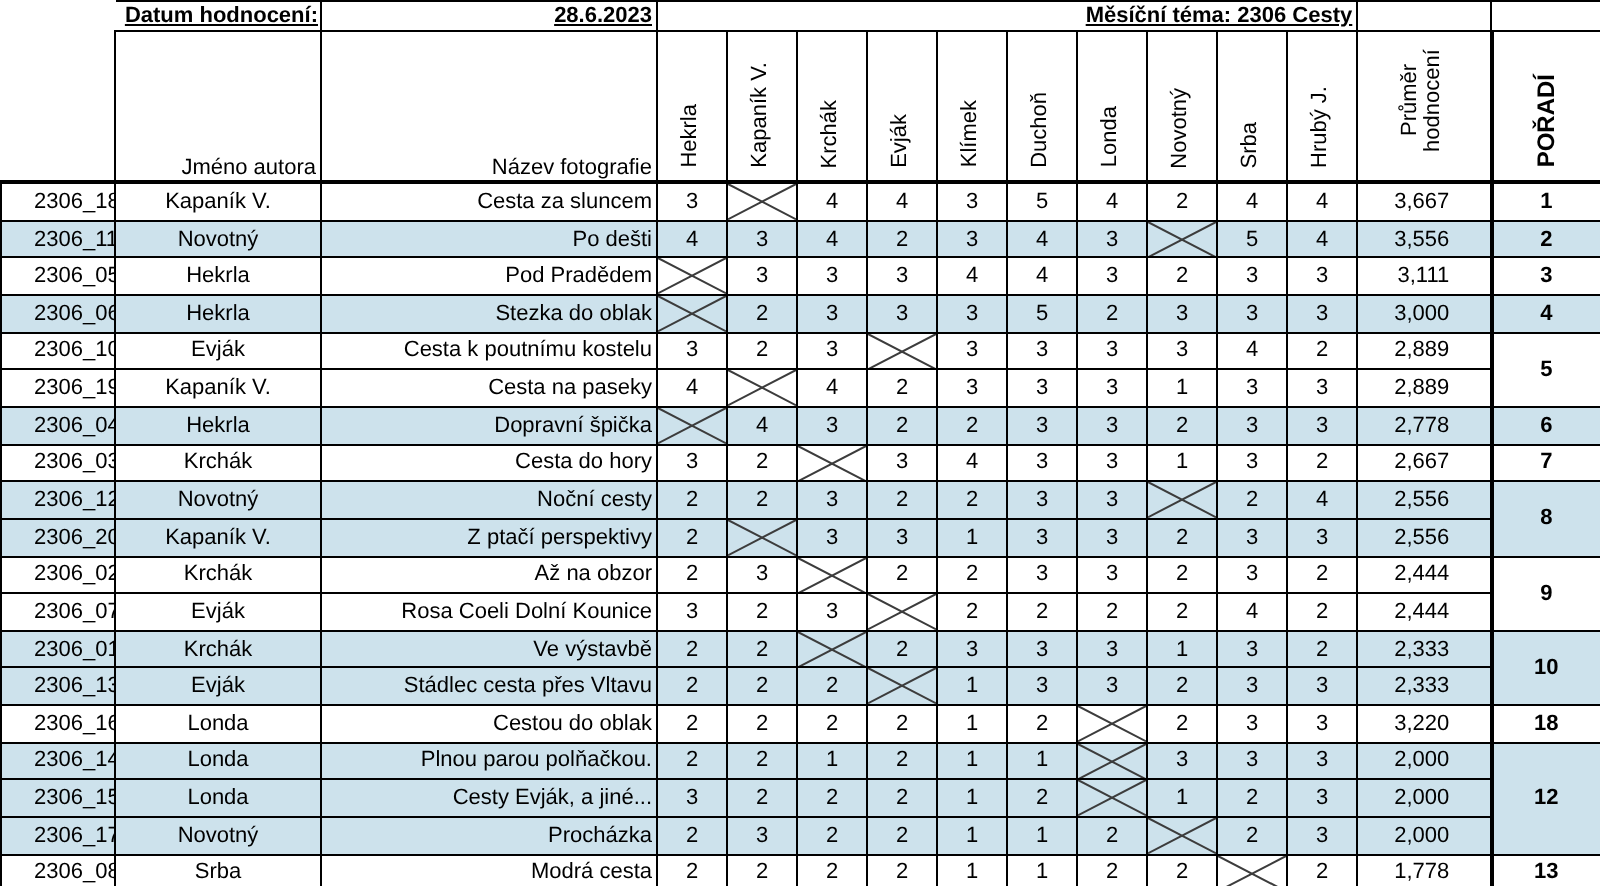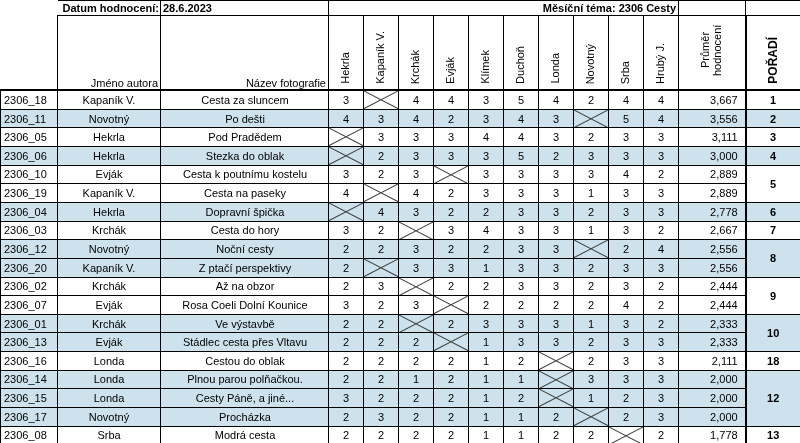--- a/index.html
+++ b/index.html
@@ -2,42 +2,42 @@
 <html><head>
 <meta charset="utf-8">
 <style>
   html,body{margin:0;padding:0;background:#ffffff;}
   body{width:800px;height:443px;overflow:hidden;font-family:"Liberation Sans",sans-serif;color:#000;}
   table{border-collapse:collapse;table-layout:fixed;width:800px;
         border-right:2px solid #000;border-bottom:2px solid #000;}
   td{border:1px solid #000;font-size:11px;padding:0 2px;height:17.65px;
      overflow:hidden;white-space:nowrap;vertical-align:middle;line-height:1.1;}
   
-  tr.inforow td{height:14px;font-weight:bold;}
+  tr.inforow td{height:14px;font-weight:bold;text-decoration:underline;}
   td.corner{border:none;}
   td.date-label{text-align:right;border-left:none;padding-right:1px;}
-  td.date-value{text-align:left;}
+  td.date-value{text-align:right;}
   td.theme{text-align:right;padding-left:4px;}
   
   tr.headrow td{height:72px;border-bottom:2px solid #000;vertical-align:bottom;}
   td.idhead{border-left:none;border-top:none;}
   td.colhead{text-align:right;vertical-align:middle;}
   td.rater,td.avghead,td.rankhead{text-align:center;padding:0;}
   .vert{writing-mode:vertical-rl;transform:rotate(180deg);display:inline-block;
         max-height:68px;white-space:normal;line-height:1.05;margin:0 auto 3px auto;}
   td.rankhead .vert{font-weight:bold;font-size:12px;}
   
-  td.idc{text-align:left;padding-left:3px;}
+  td.idc{text-align:left;padding-left:16px;}
   td.author{text-align:center;}
-  td.title{text-align:center;padding-left:3px;}
+  td.title{text-align:right;padding-left:3px;}
   td.score{text-align:center;padding:0;}
   td.crossed{padding:0;position:relative;}
   svg.xmark{position:absolute;left:0;top:0;width:100%;height:100%;display:block;}
   svg.xmark path{stroke:#3c3c3c;stroke-width:1;fill:none;vector-effect:non-scaling-stroke;}
-  td.avg{text-align:right;padding-right:7px;}
+  td.avg{text-align:right;padding-right:20px;}
   td.rank{text-align:center;font-weight:bold;border-left:2px solid #000;vertical-align:middle;}
   tr.shade td{background:#cde2ec;}
   td.rank.shade{background:#cde2ec;}
   tr:last-child td{border-bottom:2px solid #000;}
 </style>
 </head>
 <body>
 
 <table>
   <colgroup>
@@ -386,21 +386,21 @@
         <td class="score">1</td>
         <td class="score">2</td>
         <td class="crossed">
           <svg class="xmark" viewBox="0 0 10 10" preserveAspectRatio="none">
             <path d="M0 0 L10 10 M0 10 L10 0"></path>
           </svg>
         </td>
         <td class="score">2</td>
         <td class="score">3</td>
         <td class="score">3</td>
-        <td class="avg">2,111</td>
+        <td class="avg">3,220</td>
         <td class="rank" rowspan="1">18</td>
       </tr>
       <tr class="shade">
         <td class="idc">2306_14</td>
         <td class="author">Londa</td>
         <td class="title">Plnou parou polňačkou.</td>
         <td class="score">2</td>
         <td class="score">2</td>
         <td class="score">1</td>
         <td class="score">2</td>
@@ -413,21 +413,21 @@
         </td>
         <td class="score">3</td>
         <td class="score">3</td>
         <td class="score">3</td>
         <td class="avg">2,000</td>
         <td class="rank shade" rowspan="3">12</td>
       </tr>
       <tr class="shade">
         <td class="idc">2306_15</td>
         <td class="author">Londa</td>
-        <td class="title">Cesty Páně, a jiné...</td>
+        <td class="title">Cesty Evják, a jiné...</td>
         <td class="score">3</td>
         <td class="score">2</td>
         <td class="score">2</td>
         <td class="score">2</td>
         <td class="score">1</td>
         <td class="score">2</td>
         <td class="crossed">
           <svg class="xmark" viewBox="0 0 10 10" preserveAspectRatio="none">
             <path d="M0 0 L10 10 M0 10 L10 0"></path>
           </svg>

